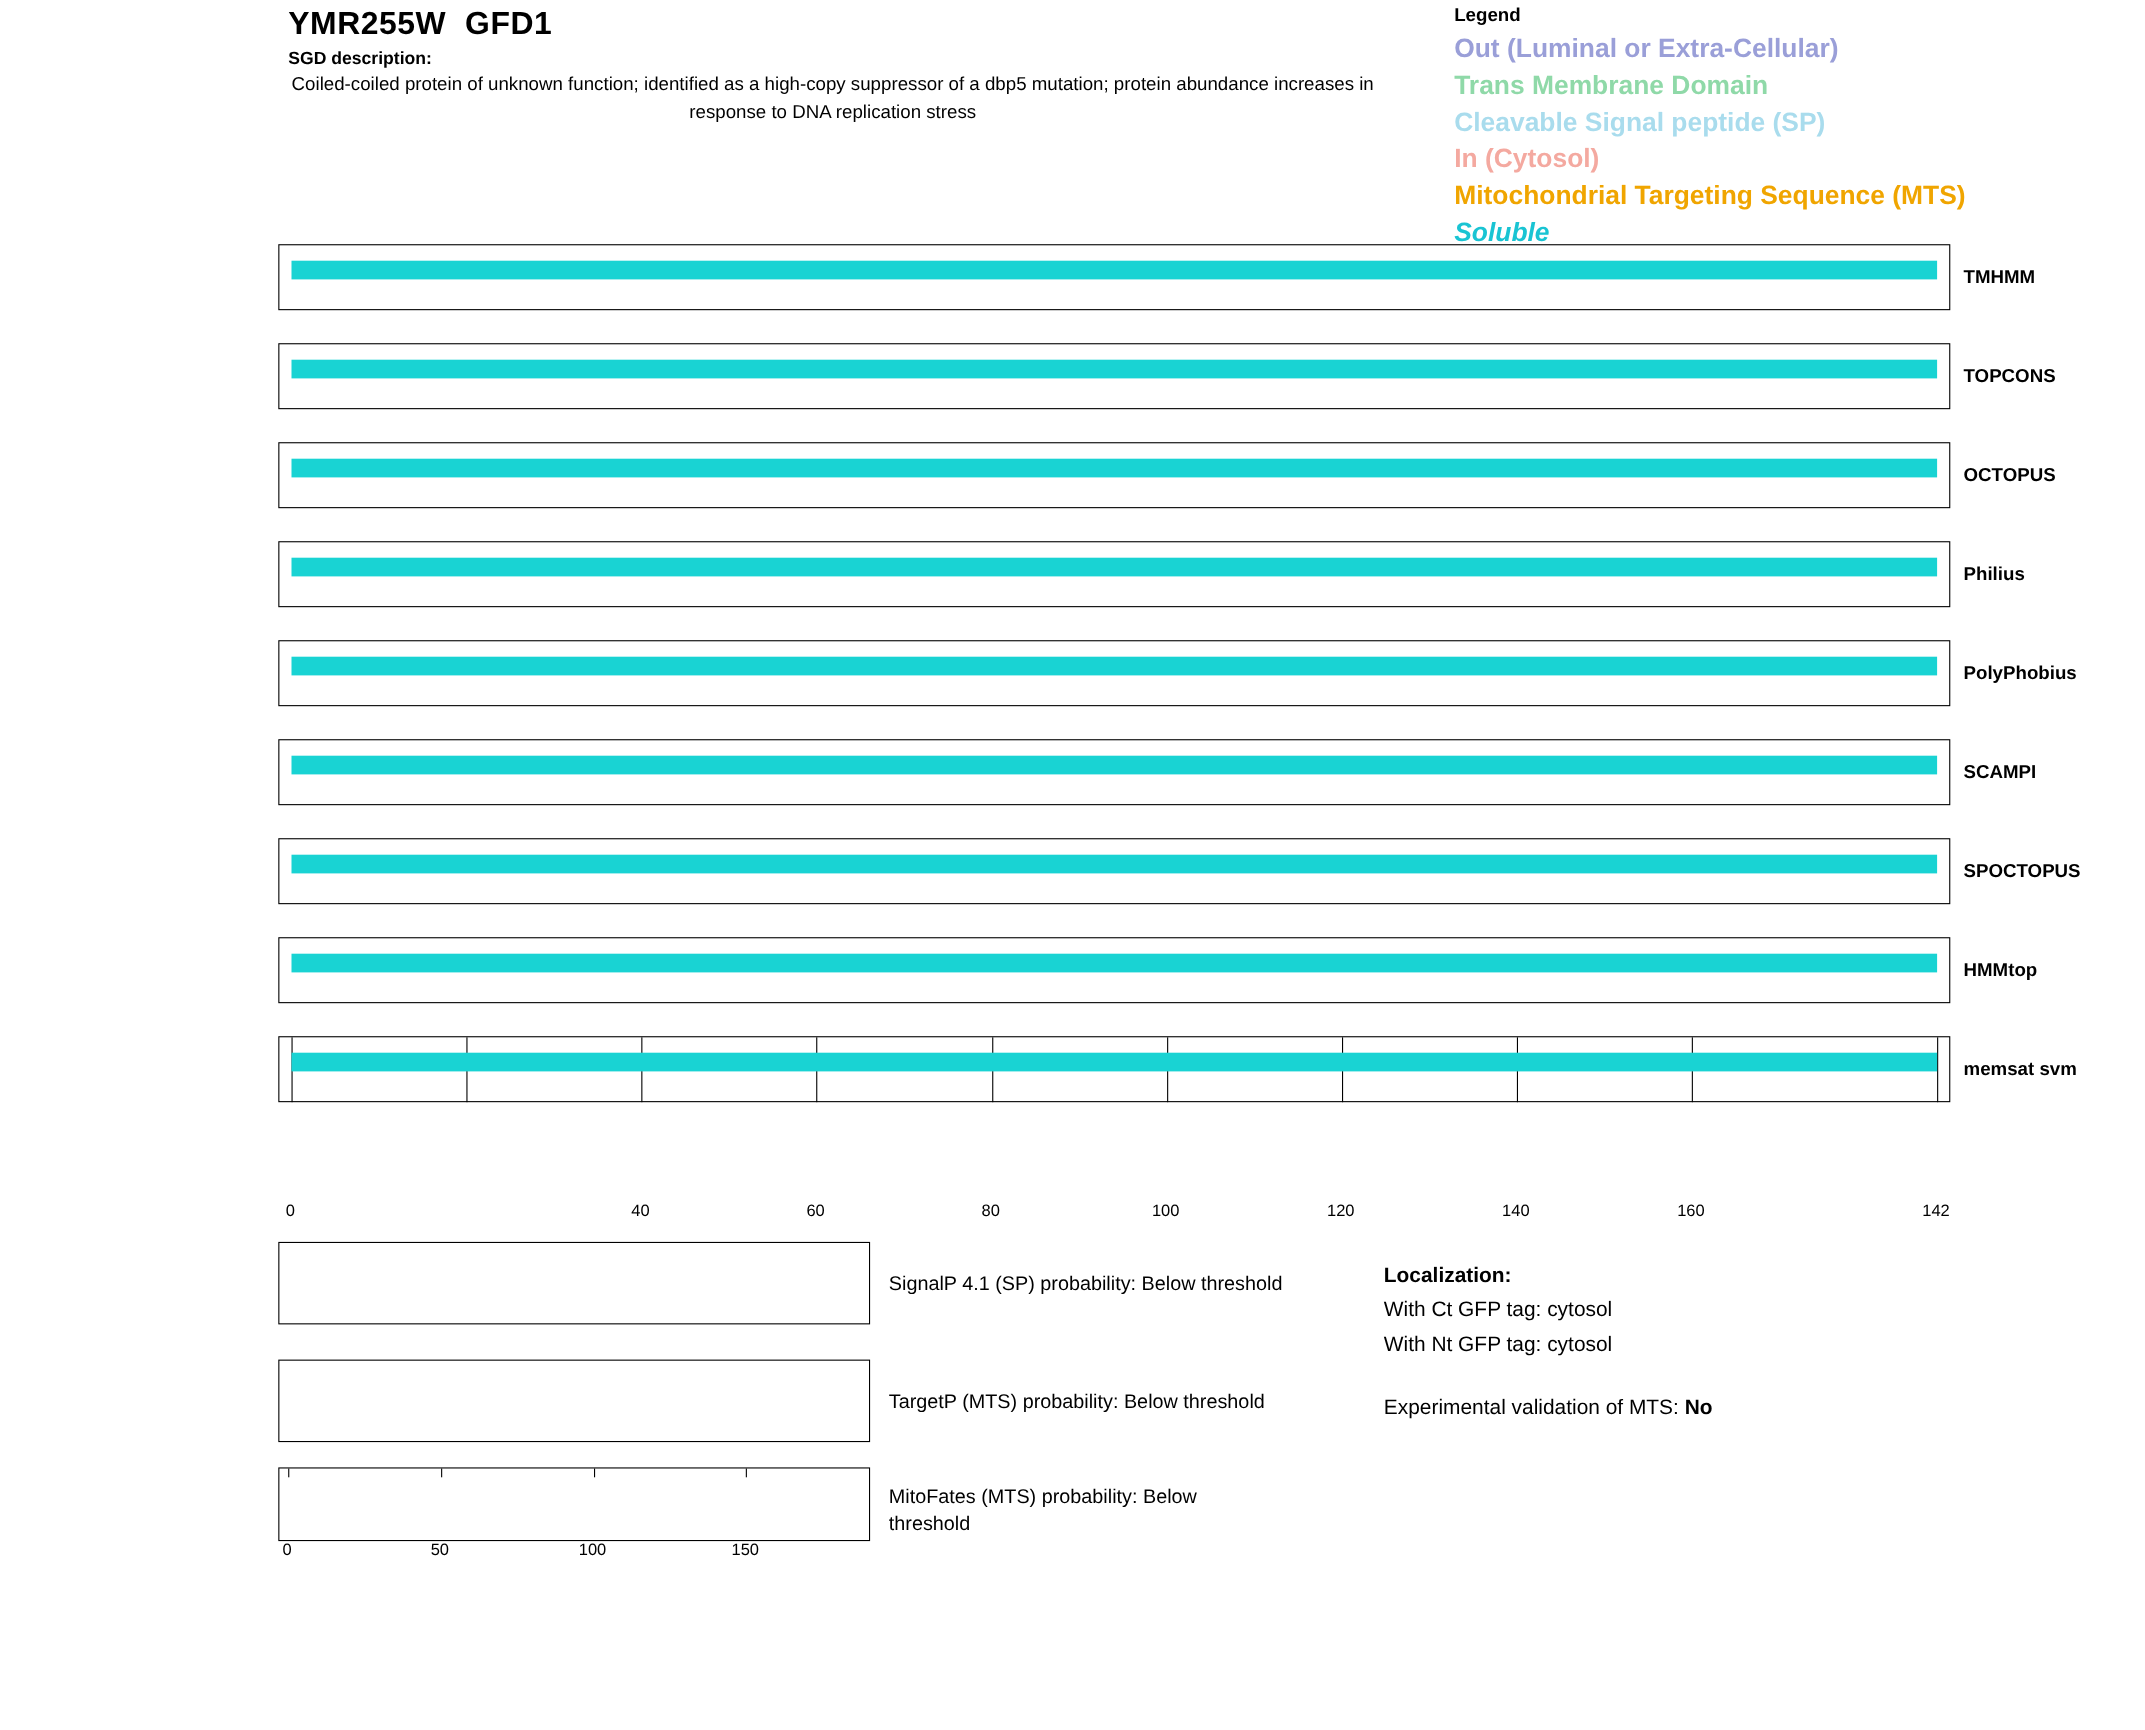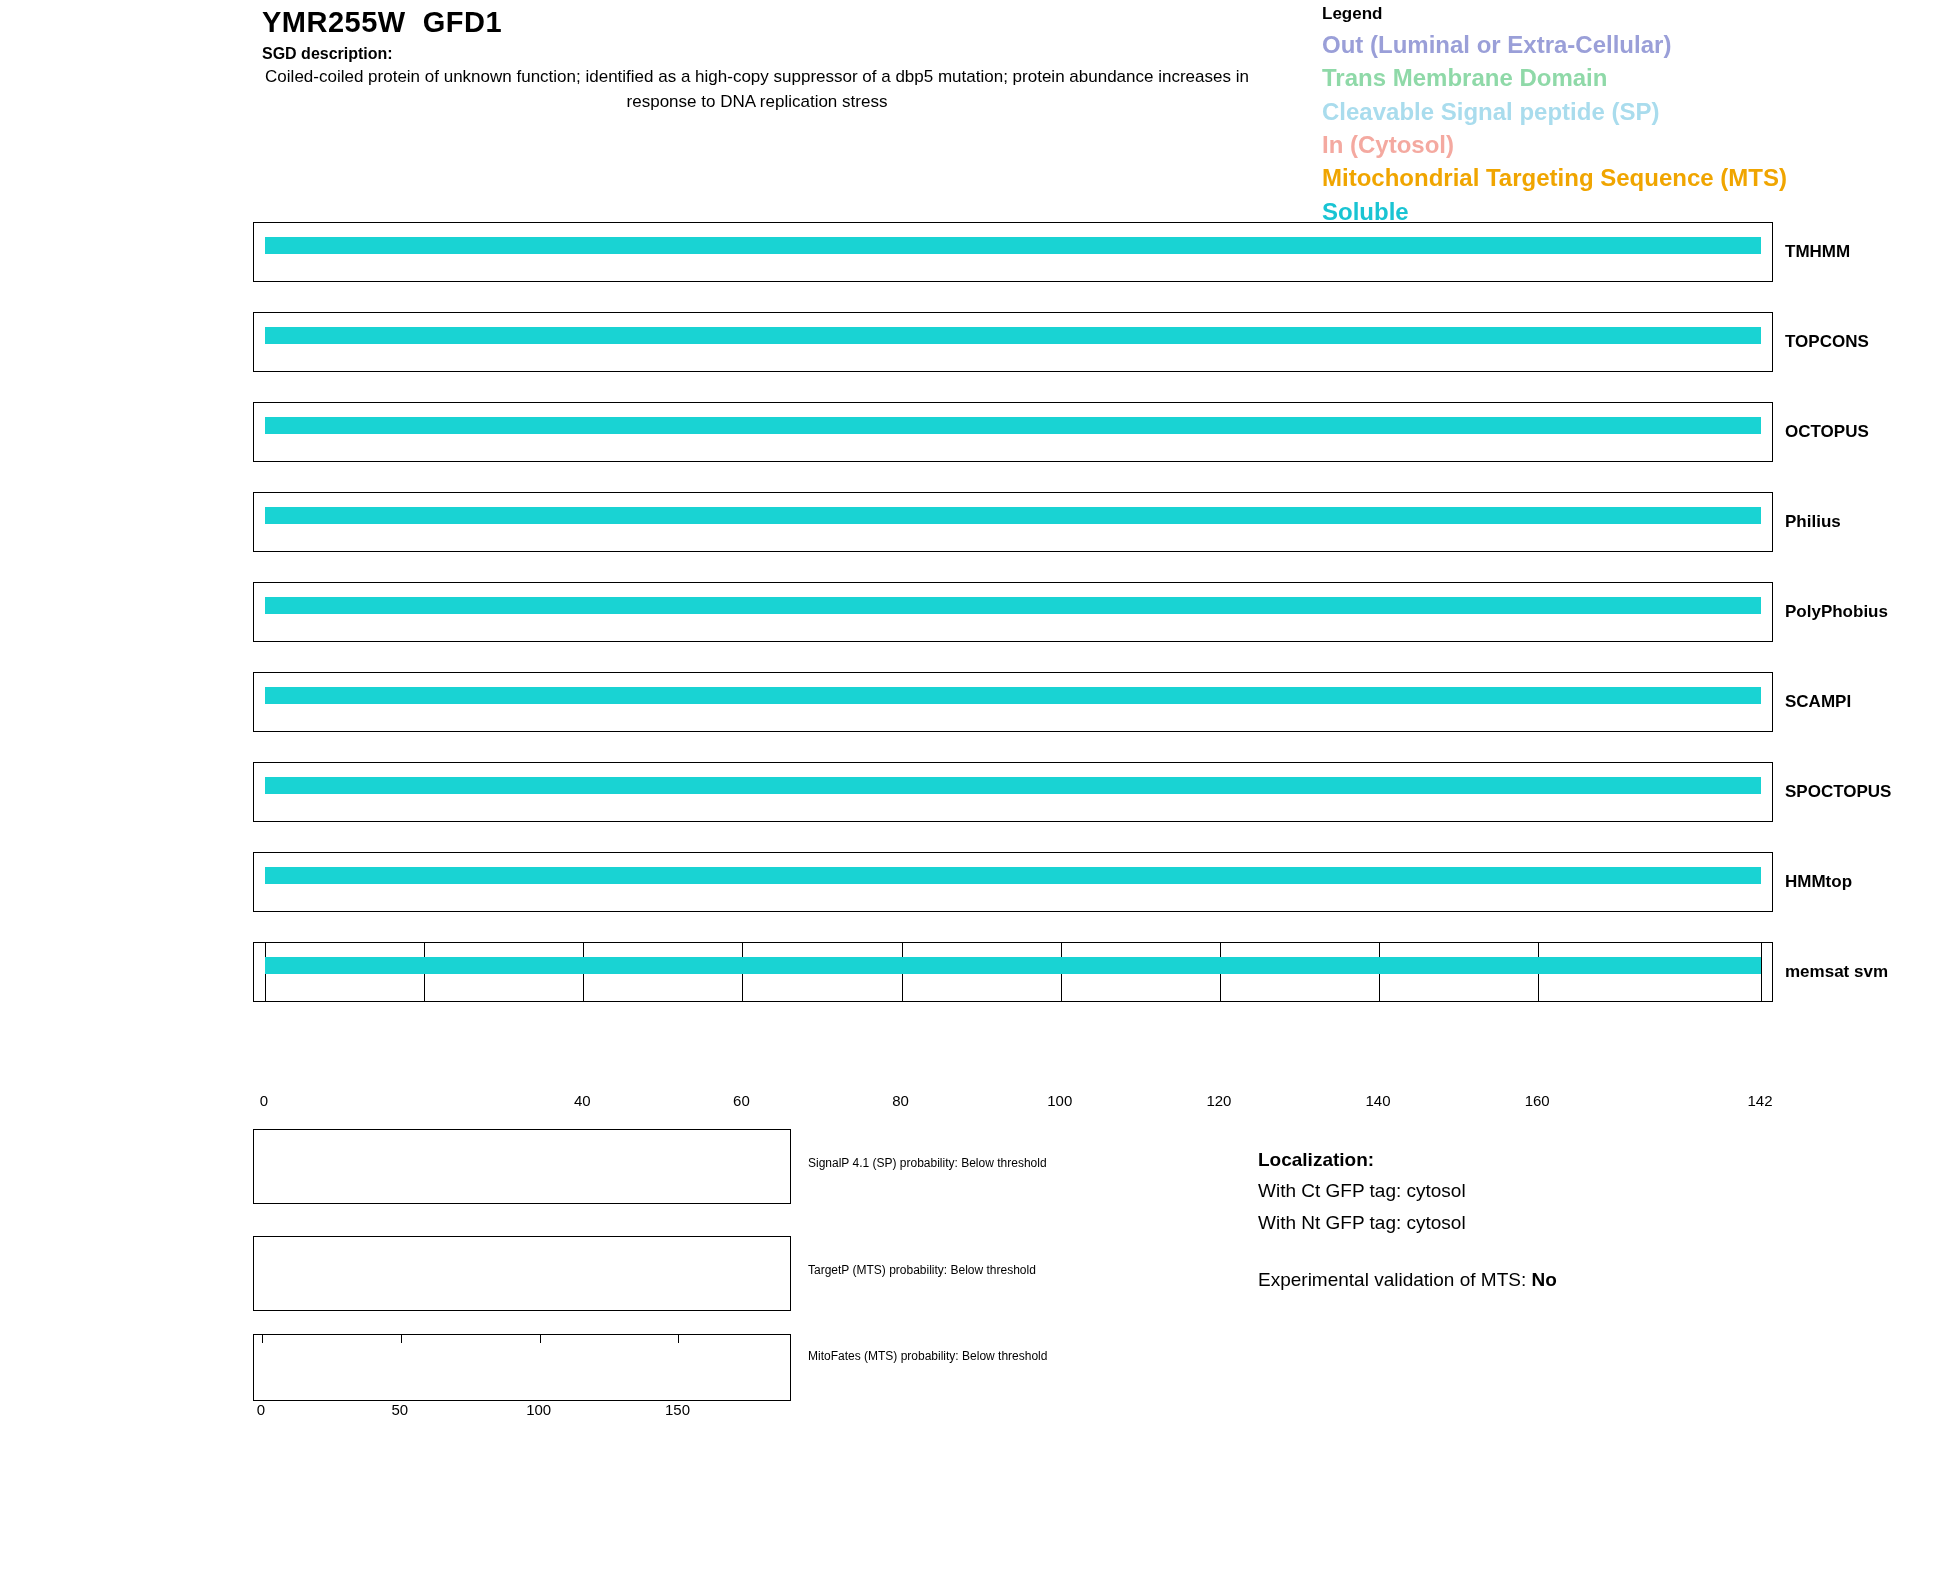--- a/index.html
+++ b/index.html
@@ -129,21 +129,21 @@
   .small-box {
     position: absolute;
     left: 253px;
     width: 538px;
     border: 1px solid #000000;
     box-sizing: border-box;
     background: #ffffff;
   }
   .small-note {
     position: absolute;
-    font-size: 12px;
+    font-size: 18px;
     line-height: 1.4;
     white-space: pre-line;
   }
   #axis-small {
     position: absolute;
     left: 253px;
     top: 1401px;
     width: 538px;
     height: 24px;
   }
@@ -180,21 +180,21 @@
   <div id="sgd-desc">Coiled-coiled protein of unknown function; identified as a high-copy suppressor of a dbp5 mutation; protein abundance increases in response to DNA replication stress</div>
 </div>
 
 <div id="legend">
   <div id="legend-title">Legend</div>
   <div class="legend-entry" style="color: rgb(154, 159, 216);">Out (Luminal or Extra-Cellular)</div>
   <div class="legend-entry" style="color: rgb(143, 217, 168);">Trans Membrane Domain</div>
   <div class="legend-entry" style="color: rgb(169, 220, 237);">Cleavable Signal peptide (SP)</div>
   <div class="legend-entry" style="color: rgb(244, 169, 160);">In (Cytosol)</div>
   <div class="legend-entry" style="color: rgb(240, 165, 0);">Mitochondrial Targeting Sequence (MTS)</div>
-  <div class="legend-entry" style="color: rgb(25, 196, 211);">Soluble</div>
+  <div class="legend-entry" style="color: rgb(25, 196, 211); font-style: italic;">Soluble</div>
 </div>
 
 <div id="tracks">
     <div class="track-row" style="top: 222px;">
       <div class="track-box">
         <div class="track-bar" style="left: 11px; width: 1496px; background: rgb(25, 211, 211);"></div>
       </div>
       <div class="track-label">TMHMM</div>
     </div>
     <div class="track-row" style="top: 312px;">

